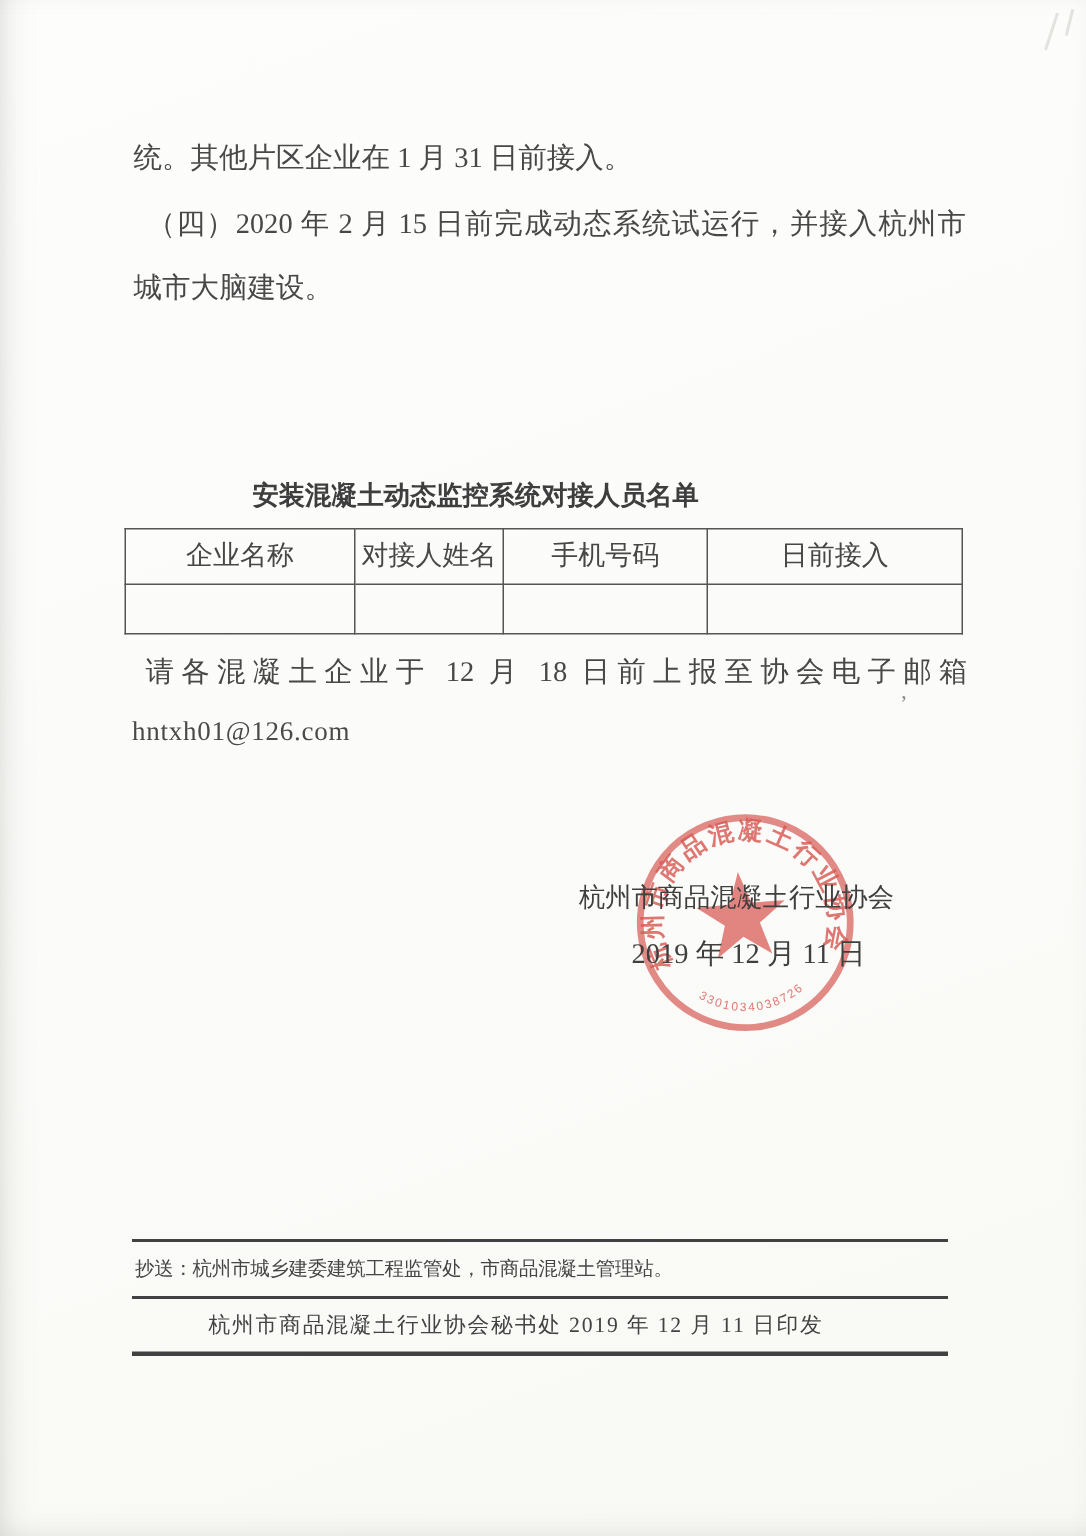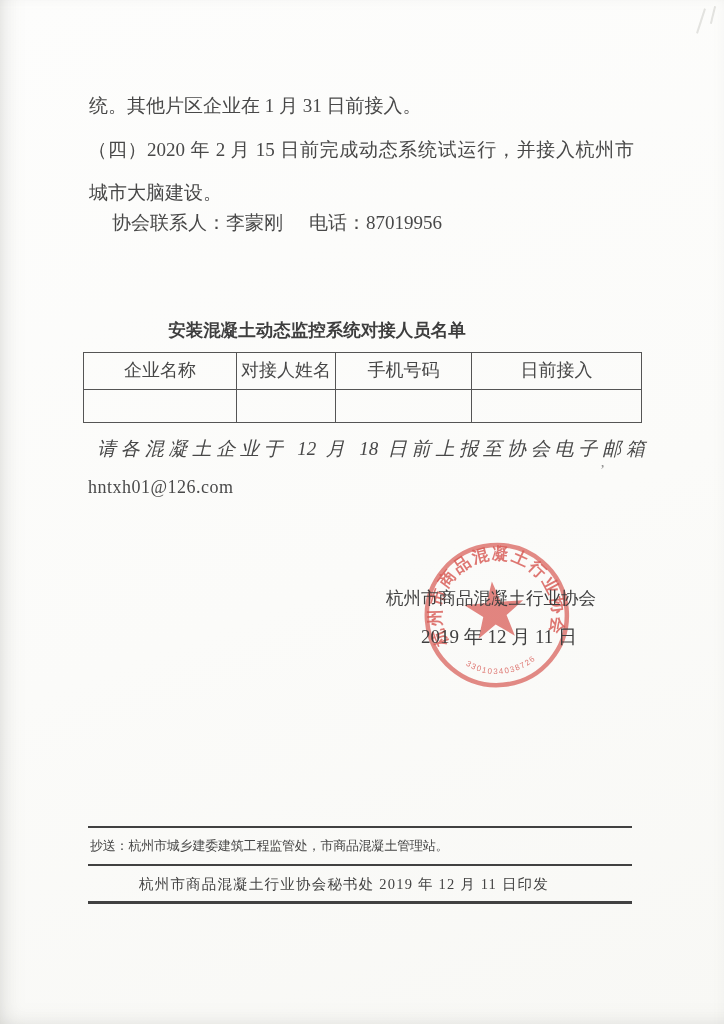--- a/index.html
+++ b/index.html
@@ -44,26 +44,23 @@
 </style>
 </head>
 <body>
 
 <div class="page">
 
   <div class="corner-scratch" style="left:700px;top:8px;width:2px;height:26px;transform:rotate(18deg);"></div>
   <div class="corner-scratch" style="left:712px;top:6px;width:2px;height:18px;transform:rotate(14deg);"></div>
 
   <div class="abs body-line" style="left:89px;top:95px;">统。其他片区企业在 1 月 31 日前接入。</div>
-  <div class="abs body-line just" style="left:88px;top:139px;width:546px;">（四）2020 年 2 月 15 日前完成动态系统试运行，并接入杭州市</div>
+  <div class="abs body-line just" style="left:98px;top:139px;width:546px;">（四）2020 年 2 月 15 日前完成动态系统试运行，并接入杭州市</div>
   <div class="abs body-line" style="left:89px;top:182px;">城市大脑建设。</div>
 
-  <div class="abs body-line" style="left:112px;top:212px;">
-    <span>协会联系人：李蒙刚</span><span class="phone">电话：87019956</span>
-  </div>
 
 
   <div class="abs doc-title" style="left:67px;top:320px;">安装混凝土动态监控系统对接人员名单</div>
 
   <table class="roster abs" style="left:83px;top:352px;width:558px;">
     <colgroup>
       <col style="width:153px">
         <col style="width:99px">
         <col style="width:136px">
         <col style="width:170px">
@@ -77,21 +74,21 @@
     </tr>
     <tr style="height:33px;">
       <td></td>
       <td></td>
       <td></td>
       <td></td>
     </tr>
   </tbody>
     </table>
 
-  <div class="abs body-line just" style="left:97px;top:438px;width:548px;font-style:italic;">请各混凝土企业于 12 月 18 日前上报至协会电子邮箱</div>
+  <div class="abs body-line just" style="left:97px;top:438px;width:548px;">请各混凝土企业于 12 月 18 日前上报至协会电子邮箱</div>
   <div class="abs latin" style="left:88px;top:477px;">hntxh01@126.com</div>
   <div class="abs artifact" style="left:600px;top:462px;">’</div>
 
   <svg class="abs stamp-wrap" style="left:410px;top:531px;" width="176" height="172" viewBox="0 0 176 172">
     <defs>
       <path id="arcTop" d="M 36.25 107.67 A 56 56 0 1 1 137.75 107.67" fill="none"></path>
       <path id="arcBottom" d="M 49.1 129.2 A 59 59 0 0 0 124.9 129.2" fill="none"></path>
     </defs>
     <circle cx="87" cy="84" r="70" fill="none" stroke="#dd5f5a" stroke-width="4.5" stroke-opacity="0.72"></circle>
     <polygon points="85,50 92.2,71 114.5,71.4 96.7,84.8 103.2,106.1 85,93.3 66.8,106.1 73.3,84.8 55.5,71.4 77.8,71" fill="#dd5f5a" fill-opacity="0.75"></polygon>

